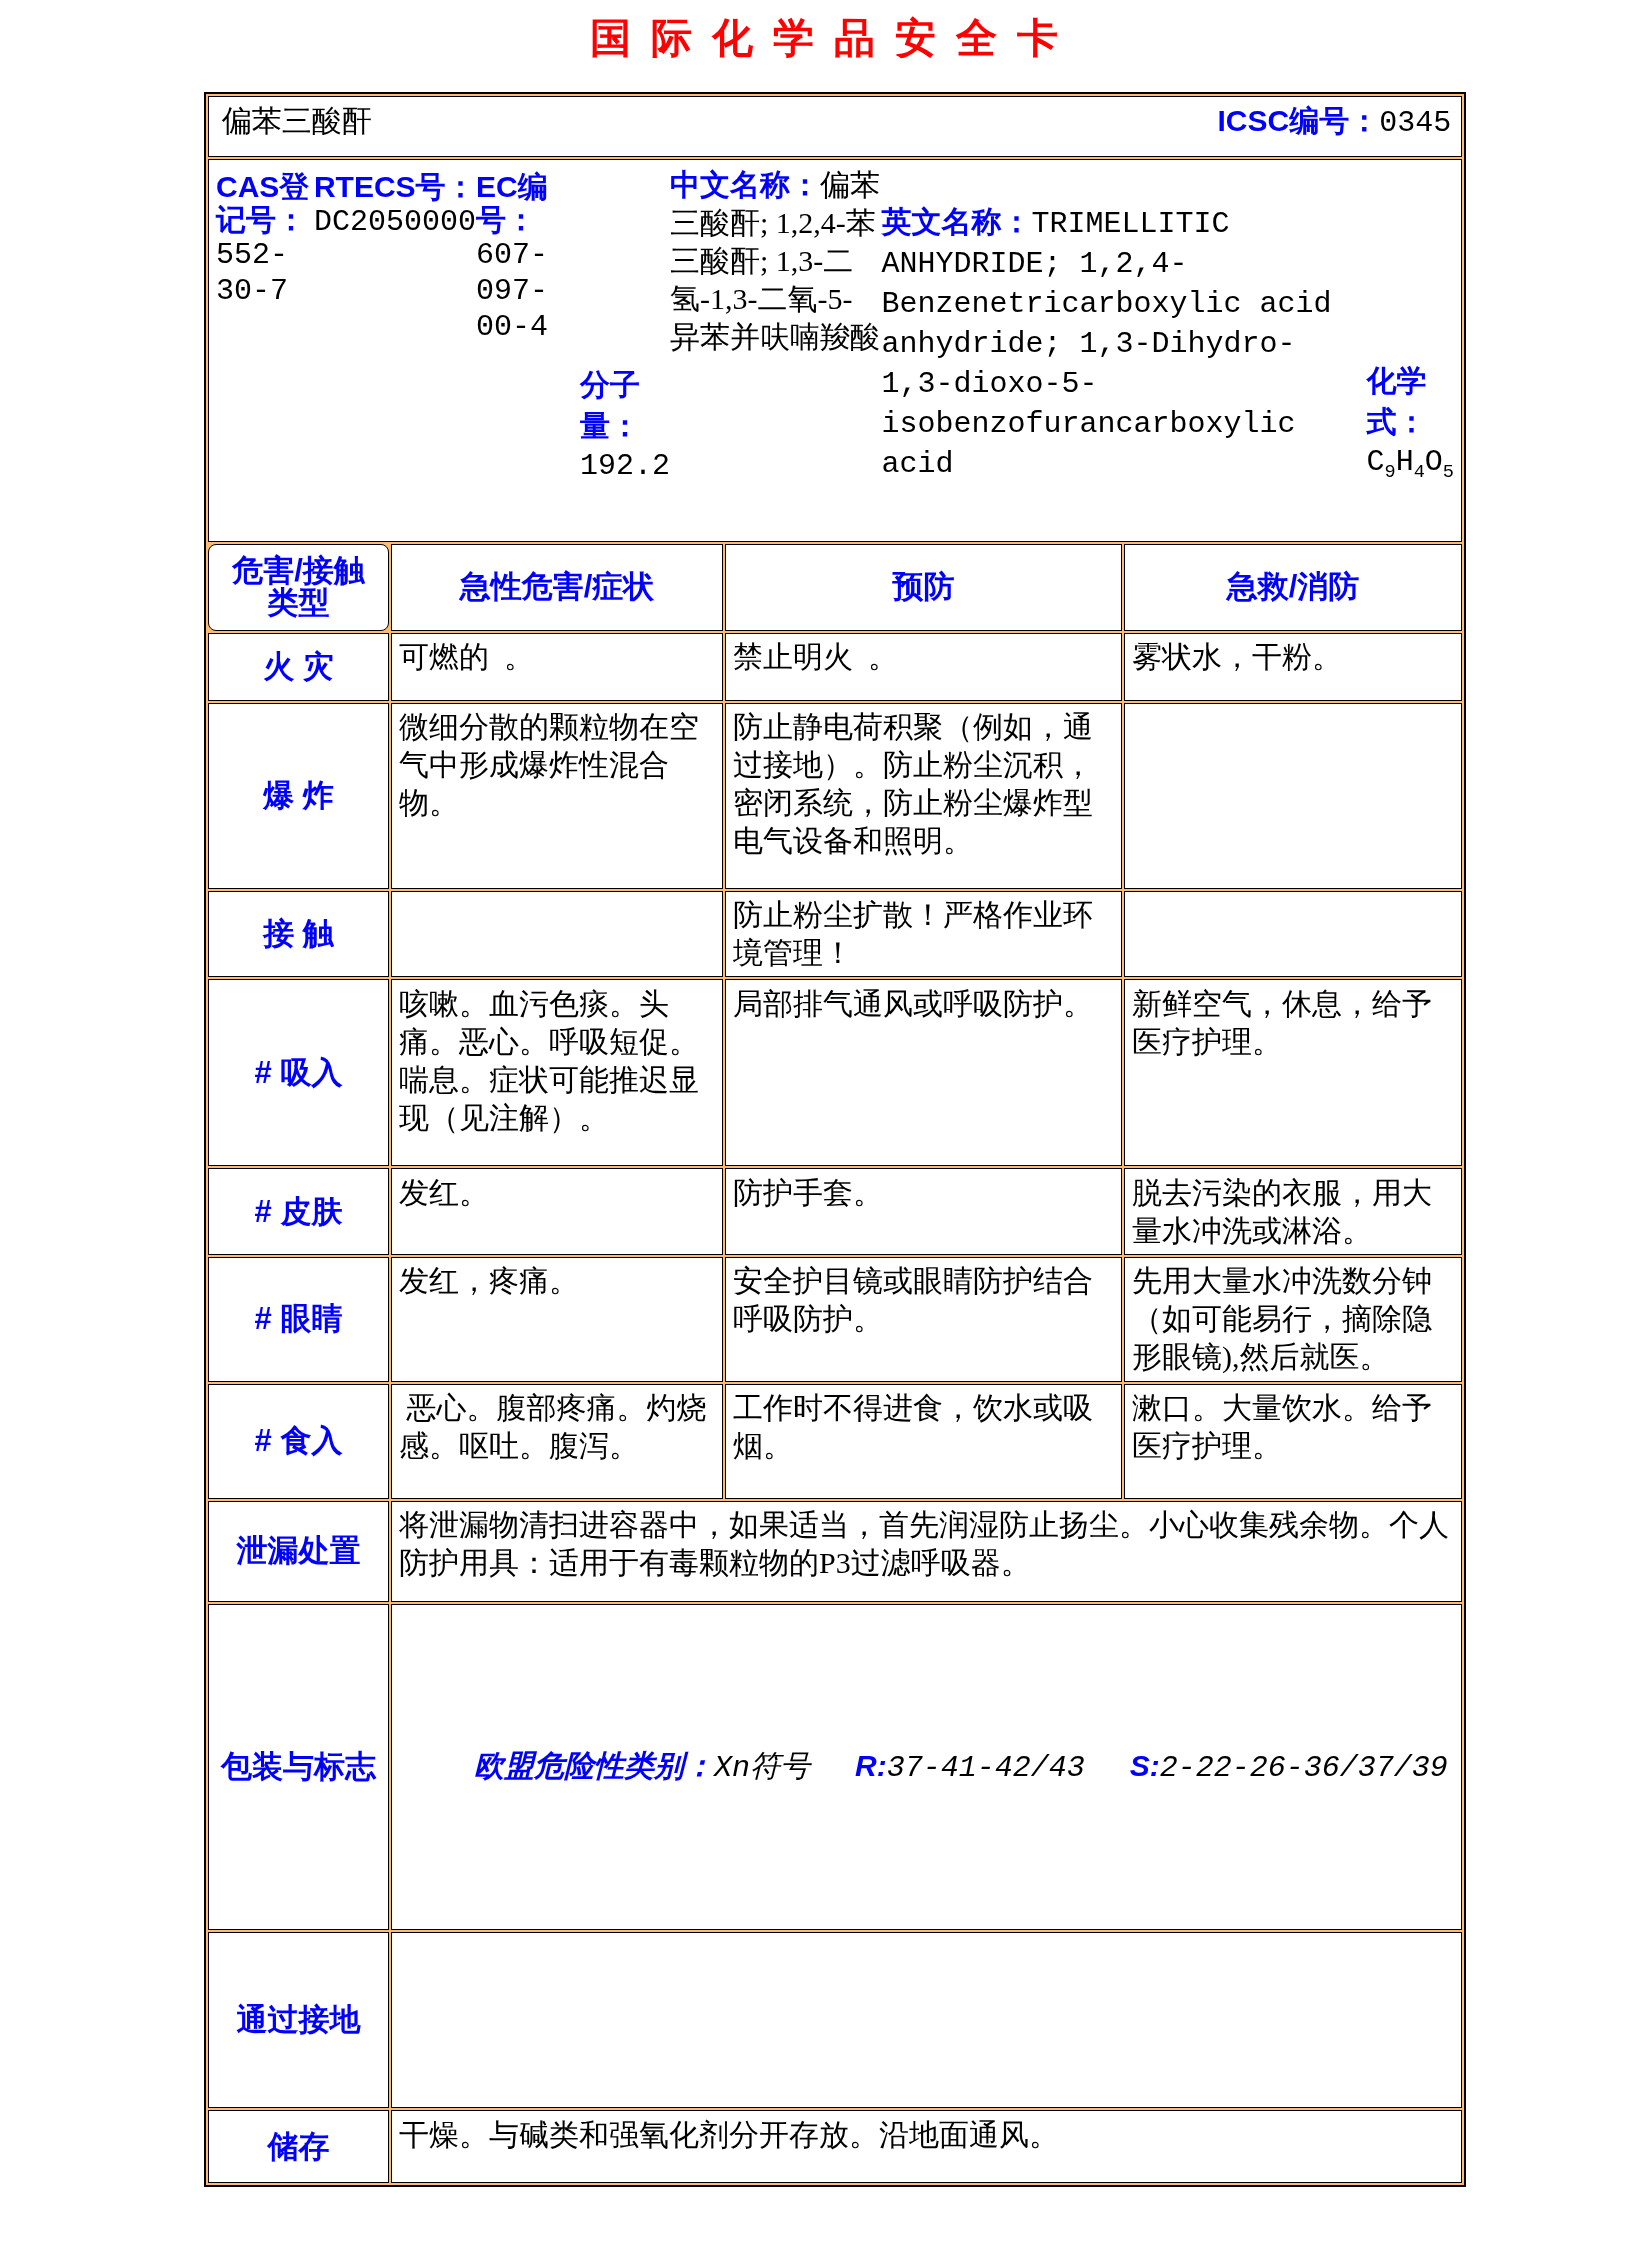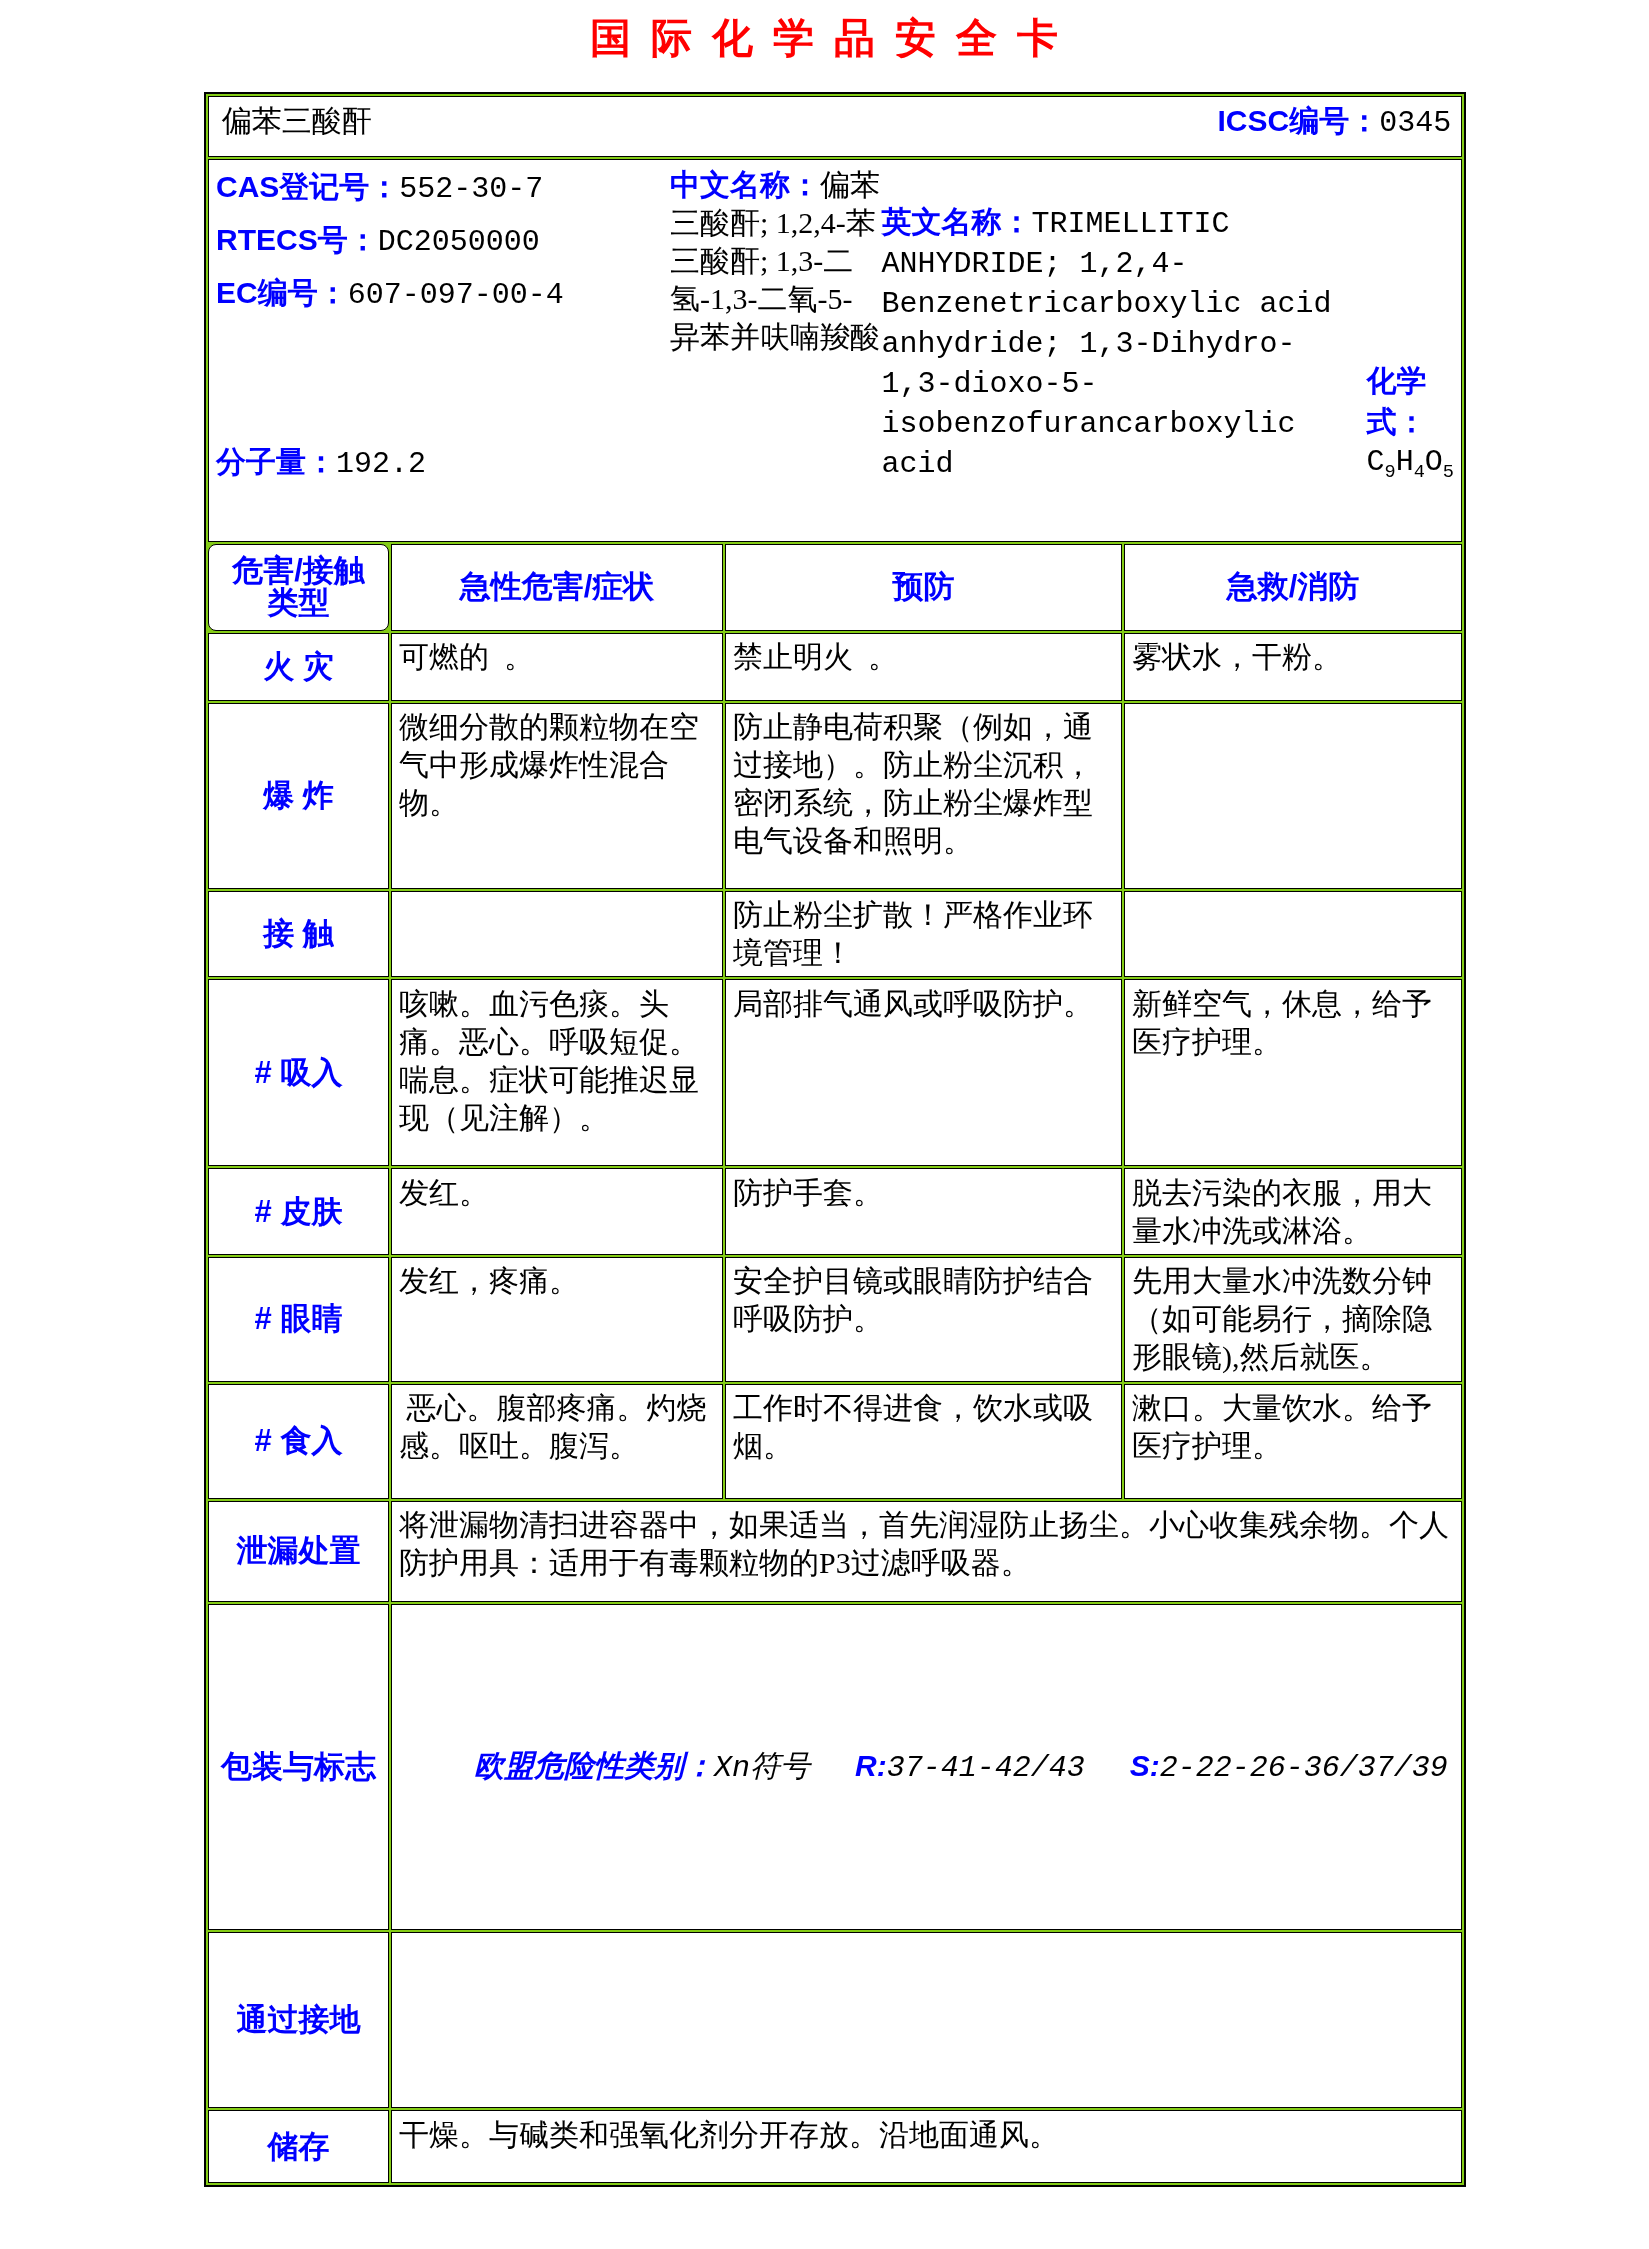--- a/index.html
+++ b/index.html
@@ -10,34 +10,34 @@
   }
   .wrap{margin-left:204px;width:1260px;padding-top:5.7px;}
   .doc-title{
     text-align:center;color:#ff0000;font-weight:bold;
     font-family:"Liberation Serif","DejaVu Serif",serif;
     font-size:41px;letter-spacing:20px;margin:5.7px 0 25.5px 0;
   }
   table.card{
     border-collapse:separate;border-spacing:2.8px;
     border:2.1px solid #000;width:1260px;table-layout:fixed;
-    background:#84cc16;
+    background:#fdba74;
   }
   td.cell{border:1.4px solid #000;background:#fff;vertical-align:top;padding:4.3px 7px;}
   .lbl{color:#0000ff;font-family:"Liberation Sans","DejaVu Sans",sans-serif;font-weight:bold;}
   .mono{font-family:"Liberation Mono","DejaVu Sans Mono",monospace;}
   
   tr.r-head{height:61px;}
   .head-flex{display:flex;justify-content:space-between;align-items:center;height:100%;}
   .head-flex .name{padding-left:5.7px;}
   .head-flex .icsc{padding-right:2.8px;}
   
   tr.r-id{height:383px;}
   .id-flex{display:flex;height:100%;}
-  .id-left{width:454px;display:flex;flex-direction:column;padding-top:5.7px;padding-bottom:18.4px;}
+  .id-left{width:454px;display:flex;padding-top:5.7px;padding-bottom:18.4px;}
   .id-left .idline{margin-bottom:17px;line-height:33px;}
   .id-left .mw{margin-top:auto;}
   .id-right{flex:1;display:flex;flex-direction:row;padding-top:1.4px;padding-bottom:18.4px;}
   .id-right .cn{line-height:38px;}
   .id-right .en{margin-top:37px;line-height:38px;}
   .id-right .formula-line{margin-top:auto;}
   sub{font-size:62%;}
   
   tr.r-thead{height:87px;}
   td.hdr{

